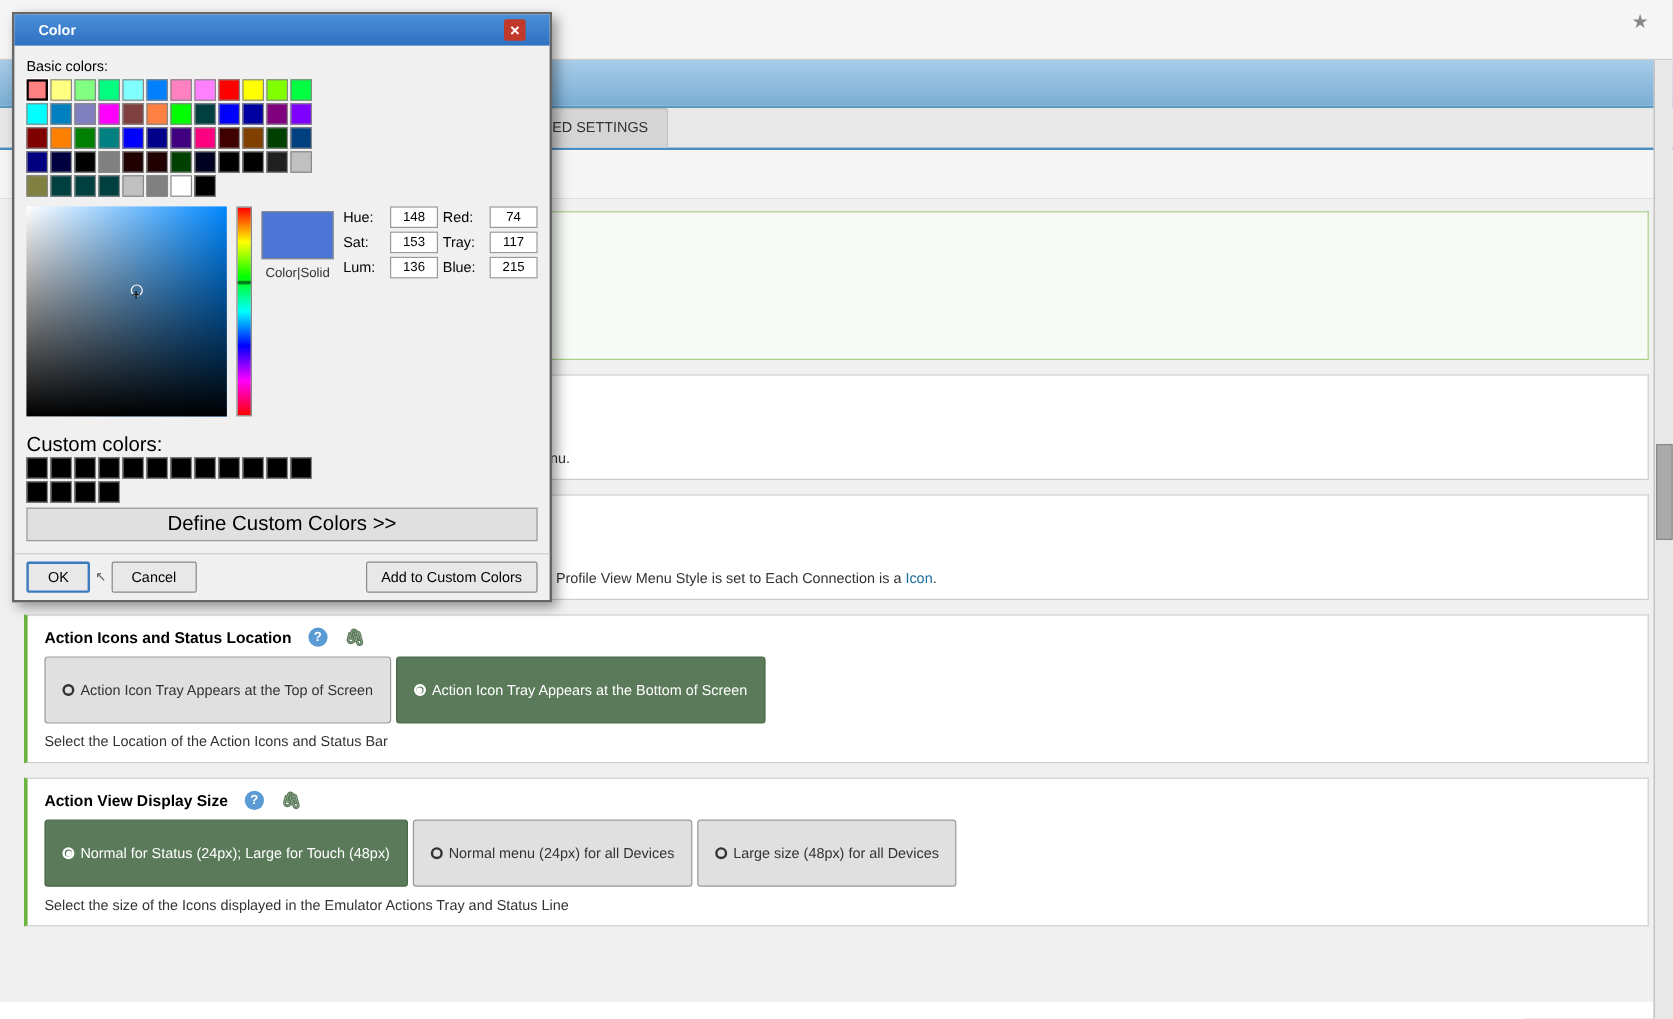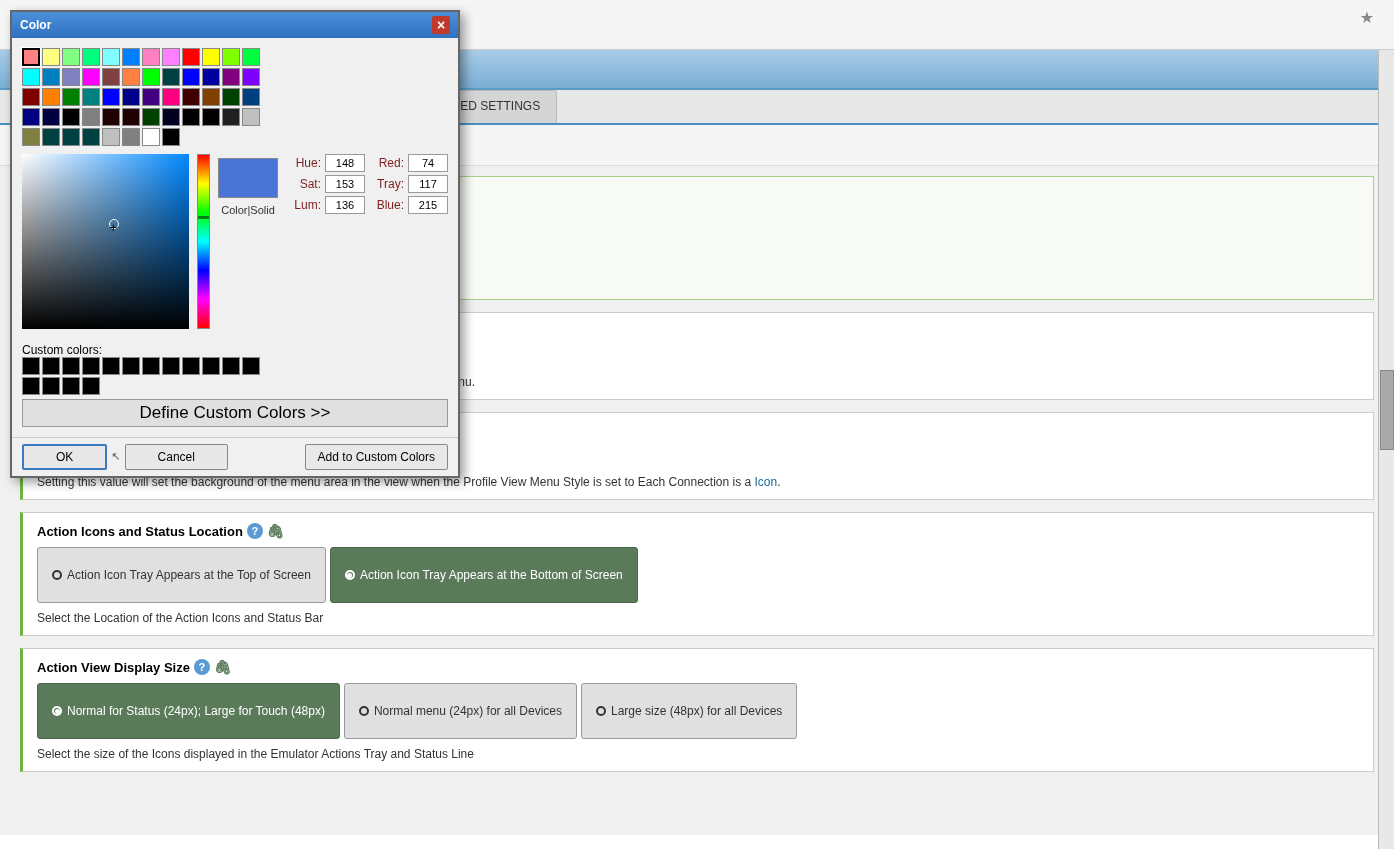--- a/index.html
+++ b/index.html
@@ -125,21 +125,21 @@
       border: 1px solid #ccc;
       border-left: 3px solid #6db33f;
       padding: 10px 14px;
     }
     .section-header {
       font-weight: 600;
       font-size: 13px;
       margin-bottom: 8px;
       display: flex;
       align-items: flex-end;
-      gap: 4px;
+      gap: 14px;
     }
     .help-icon {
       display: inline-flex;
       align-items: center;
       justify-content: center;
       width: 16px; height: 16px;
       border-radius: 50%;
       background: #5b9bd5;
       color: white;
       font-size: 11px;
@@ -232,21 +232,21 @@
       top: 10px; left: 10px;
       width: 450px;
       background: #f0f0f0;
       border: 2px solid #666;
       box-shadow: 4px 4px 10px rgba(0,0,0,0.4);
       z-index: 100;
     }
     .dialog-titlebar {
       background: linear-gradient(to bottom, #4a90d9, #3070c0);
       color: white;
-      padding: 4px 8px;
+      padding: 4px 20px;
       font-size: 12px;
       font-weight: 600;
       display: flex;
       justify-content: space-between;
       align-items: center;
     }
     .dialog-close {
       cursor: pointer;
       font-size: 14px;
       width: 18px; height: 18px;
@@ -327,39 +327,39 @@
       display: flex;
       flex-direction: column;
       gap: 3px;
       font-size: 12px;
     }
     .slider-row {
       display: flex;
       align-items: center;
       gap: 4px;
     }
-    .slider-label { width: 35px; text-align: right; color: #7f1d1d; }
+    .slider-label { width: 35px; text-align: left; color: #000000; }
     .slider-input {
       width: 40px;
       height: 18px;
       border: 1px solid #999;
       font-size: 11px;
       text-align: center;
       padding: 0 2px;
     }
 
     .preview-swatch {
       width: 60px; height: 40px;
       background: #4a7bc4;
       border: 1px solid #888;
       margin-top: 4px;
     }
     .preview-label { font-size: 11px; text-align: center; color: #333; margin-top: 2px; }
 
-    .custom-colors-label { font-size: 12px; margin-top: 6px; }
+    .custom-colors-label { font-size: 17px; margin-top: 6px; }
     .custom-color-grid {
       display: grid;
       grid-template-columns: repeat(12, 18px);
       gap: 2px;
     }
     .custom-cell {
       width: 18px; height: 18px;
       background: #000;
       border: 1px solid #888;
     }
@@ -374,21 +374,21 @@
     }
     .dialog-footer {
       display: flex;
       gap: 4px;
       padding: 6px 10px;
       border-top: 1px solid #ccc;
       justify-content: space-between;
     }
     .footer-left { display: flex; gap: 4px; }
     .btn-ok, .btn-cancel-d, .btn-add-custom {
-      padding: 4px 32px;
+      padding: 4px 16px;
       font-size: 12px;
       border: 1px solid #888;
       border-radius: 2px;
       cursor: pointer;
     }
     .btn-ok { background: #e8e8e8; border: 2px solid #3c7ac0; }
     .btn-cancel-d { background: #e8e8e8; }
     .btn-add-custom { background: #e8e8e8; padding: 4px 12px; }
   </style>
 </head>
@@ -530,20 +530,21 @@
 </div>
 
 <div class="color-dialog">
   <div class="dialog-titlebar">
     <span>Color</span>
     <span class="dialog-close">×</span>
   </div>
   <div class="dialog-body">
 
     <div>
+      <div class="basic-colors-label">Basic colors:</div>
       <div class="color-grid" id="basic-color-grid">
       <div class="color-cell selected" style="background: rgb(255, 128, 128);"></div>
           <div class="color-cell" style="background: rgb(255, 255, 128);"></div>
           <div class="color-cell" style="background: rgb(128, 255, 128);"></div>
           <div class="color-cell" style="background: rgb(0, 255, 128);"></div>
           <div class="color-cell" style="background: rgb(128, 255, 255);"></div>
           <div class="color-cell" style="background: rgb(0, 128, 255);"></div>
           <div class="color-cell" style="background: rgb(255, 128, 192);"></div>
           <div class="color-cell" style="background: rgb(255, 128, 255);"></div>
           <div class="color-cell" style="background: rgb(255, 0, 0);"></div>

